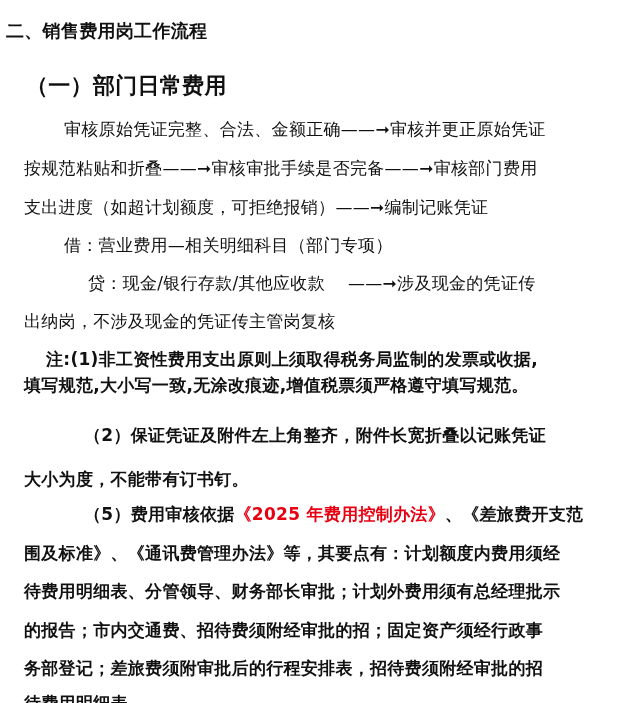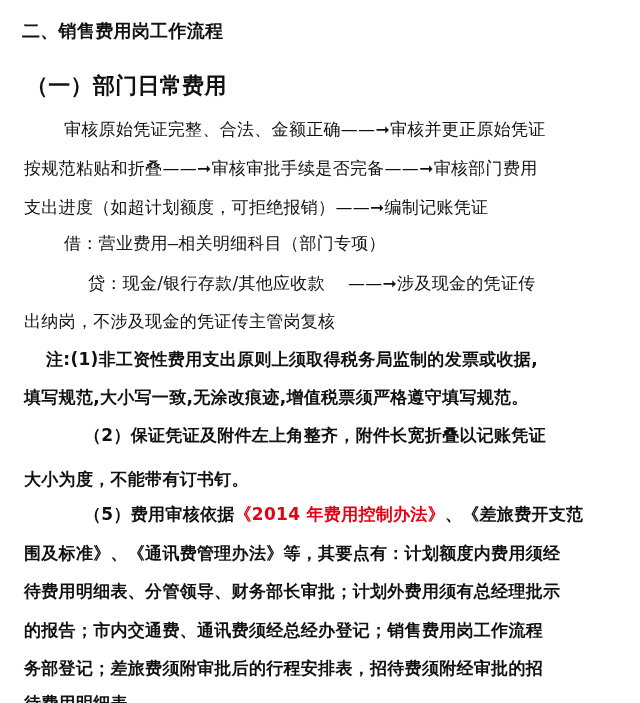--- a/index.html
+++ b/index.html
@@ -17,36 +17,36 @@
   }
   .bold { font-weight: bold; }
   .h1 { font-size: 18px; font-weight: bold; }
   .h2 { font-size: 22px; font-weight: bold; }
   .red { color: #e60012; }
 </style>
 </head>
 <body>
 
 <div>
-  <div class="line h1" style="left:22px; top:20px;">二、销售费用岗工作流程</div>
+  <div class="line h1" style="left:6px; top:20px;">二、销售费用岗工作流程</div>
   <div class="line h2" style="left:26px; top:75px;">（一）部门日常费用</div>
 
   <div class="line" style="left:64px; top:118px;">审核原始凭证完整、合法、金额正确——➞审核并更正原始凭证</div>
   <div class="line" style="left:24px; top:157px;">按规范粘贴和折叠——➞审核审批手续是否完备——➞审核部门费用</div>
   <div class="line" style="left:24px; top:196px;">支出进度（如超计划额度，可拒绝报销）——➞编制记账凭证</div>
-  <div class="line" style="left:64px; top:234px;font-family:Liberation Mono, monospace;">借：营业费用—相关明细科目（部门专项）</div>
+  <div class="line" style="left:64px; top:234px;">借：营业费用—相关明细科目（部门专项）</div>
   <div class="line" style="left:88px; top:272px;">贷：现金/银行存款/其他应收款　 ——➞涉及现金的凭证传</div>
   <div class="line" style="left:24px; top:310px;">出纳岗，不涉及现金的凭证传主管岗复核</div>
 
   <div class="line bold" style="left:46px; top:348px;">注:(1)非工资性费用支出原则上须取得税务局监制的发票或收据,</div>
-  <div class="line bold" style="left:24px; top:386px;">填写规范,大小写一致,无涂改痕迹,增值税票须严格遵守填写规范。</div>
+  <div class="line bold" style="left:24px; top:374px;">填写规范,大小写一致,无涂改痕迹,增值税票须严格遵守填写规范。</div>
   <div class="line bold" style="left:84px; top:424px;">（2）保证凭证及附件左上角整齐，附件长宽折叠以记账凭证</div>
   <div class="line bold" style="left:24px; top:462px;margin-top:6px;">大小为度，不能带有订书钉。</div>
 
   <div class="line bold" style="left:84px; top:503px;">
-    <span>（5）费用审核依据</span><span class="red">《2014 年费用控制办法》</span><span>、《差旅费开支范</span>
+    <span>（5）费用审核依据</span><span class="red">《2025 年费用控制办法》</span><span>、《差旅费开支范</span>
   </div>
   <div class="line bold" style="left:24px; top:542px;">围及标准》、《通讯费管理办法》等，其要点有：计划额度内费用须经</div>
   <div class="line bold" style="left:24px; top:580px;">待费用明细表、分管领导、财务部长审批；计划外费用须有总经理批示</div>
-  <div class="line bold" style="left:24px; top:619px;">的报告；市内交通费、通讯费须经总经办登记；销售费用岗工作流程</div>
+  <div class="line bold" style="left:24px; top:619px;">的报告；市内交通费、招待费须附经审批的招；固定资产须经行政事</div>
   <div class="line bold" style="left:24px; top:657px;">务部登记；差旅费须附审批后的行程安排表，招待费须附经审批的招</div>
   <div class="line bold" style="left:24px; top:692px;">待费用明细表。</div>
 </div>
 
 </body></html>

